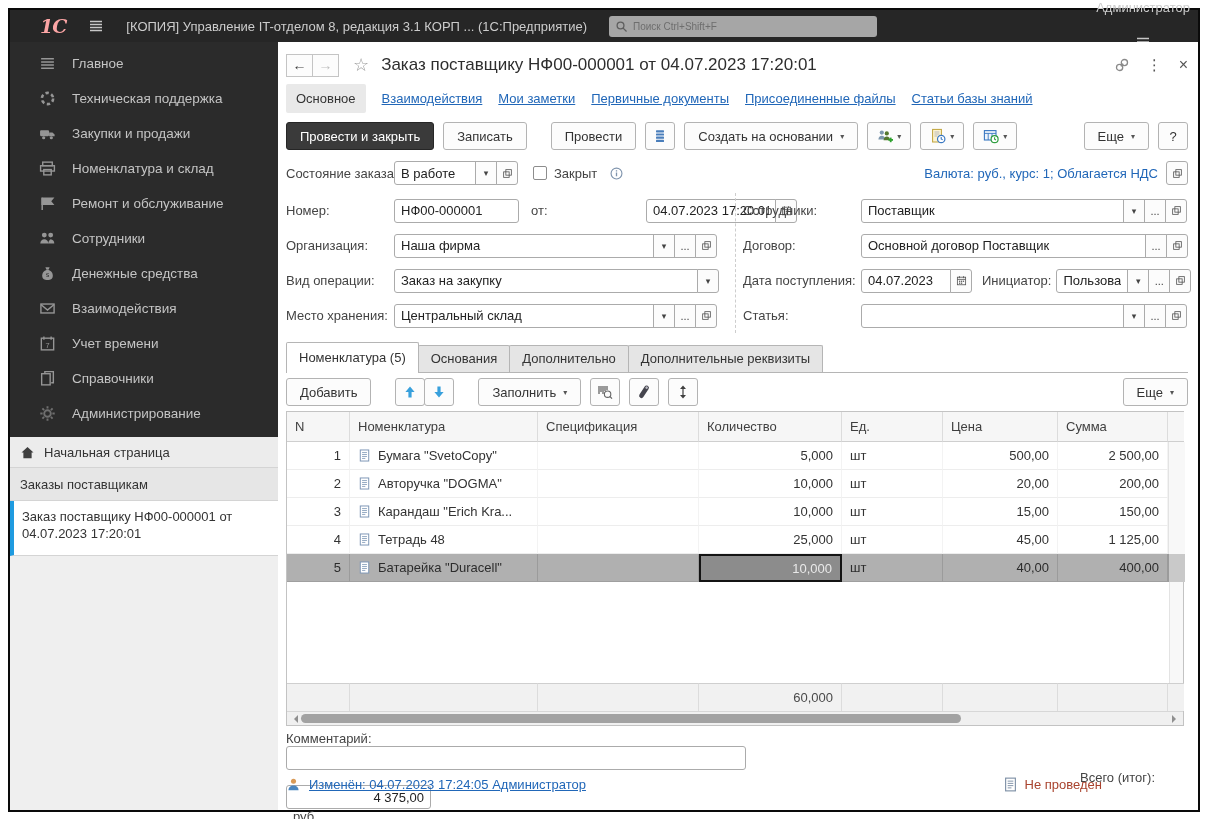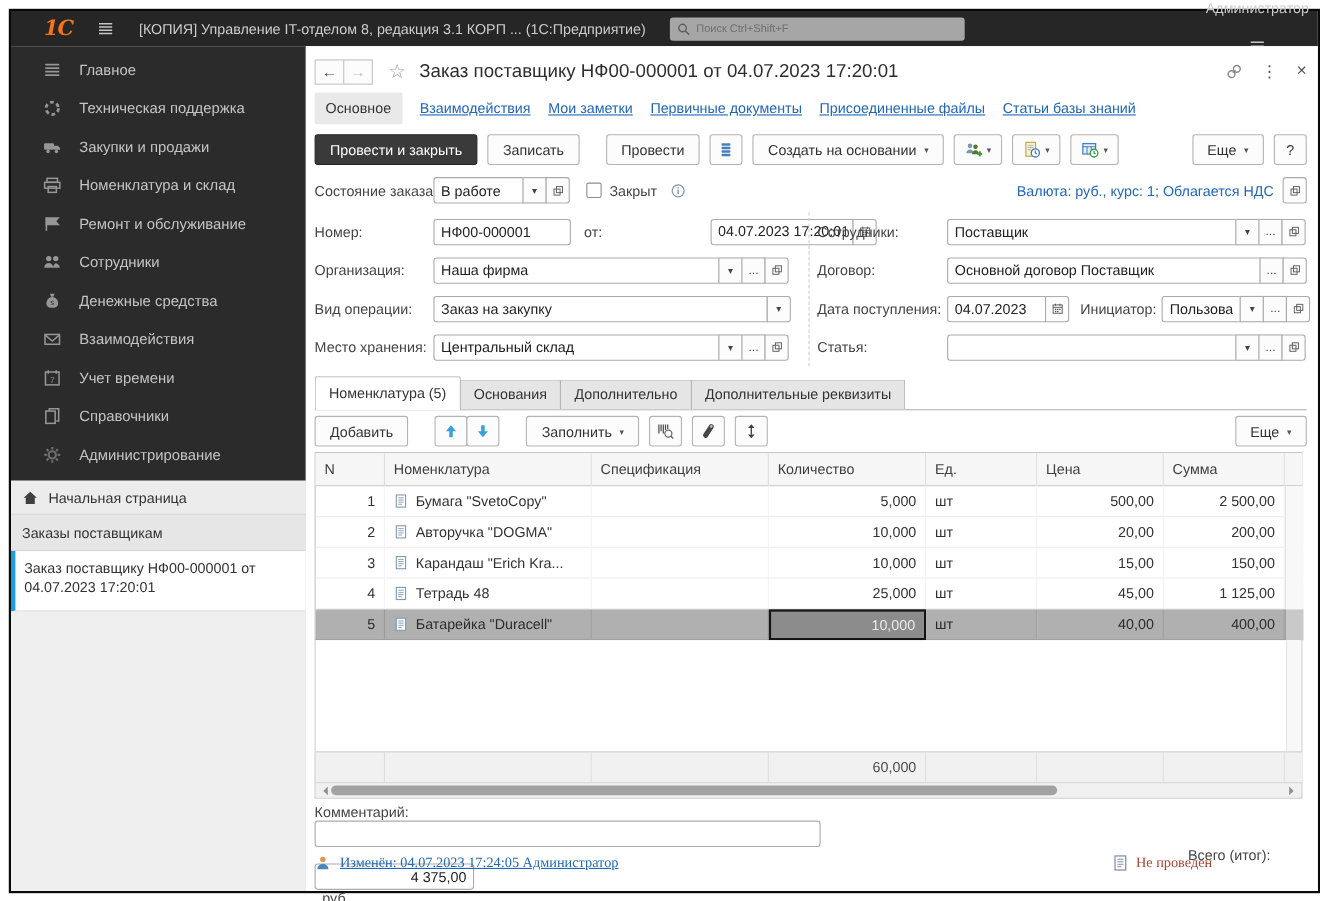--- a/index.html
+++ b/index.html
@@ -7,21 +7,21 @@
               font-family:"Liberation Sans", sans-serif; font-size:13px; color:#333; }
   svg { display:block; }
 
   .win { position:absolute; left:8px; top:8px; width:1192px; height:804px;
          border:2px solid #0a0a0a; background:#fff; display:flex; flex-direction:column; }
 
   
   .titlebar { height:32px; background:#262626; display:flex; align-items:center;
               color:#c9c9c9; flex:0 0 auto; padding:0 8px; }
   .logo { font-family:"DejaVu Serif", serif; font-style:italic; font-weight:bold;
-          font-size:19px; color:#f97316; margin-left:22px; letter-spacing:-1px; }
+          font-size:19px; color:#fca5a5; margin-left:22px; letter-spacing:-1px; }
   .tb-ic { width:16px; height:16px; color:#c6c6c6; }
   .burger { margin-left:22px; cursor:default; }
   .apptitle { margin-left:22px; font-size:13px; color:#cccccc; white-space:nowrap; }
   .searchbox { margin-left:22px; width:268px; height:21px; background:#a6a6a6; border-radius:3px;
                display:flex; align-items:center; padding:0 6px; gap:5px; }
   .searchbox svg { color:#5e5e5e; }
   .searchbox input { flex:1; border:none; outline:none; background:transparent;
                      font-size:10px; color:#444; }
   .searchbox input::placeholder { color:#6e6e6e; }
   .tb-right { display:flex; align-items:center; margin-left:auto; gap:19px;flex-direction:column; }
@@ -140,21 +140,21 @@
   .tfoot .cell:last-child { border-right:none; }
   .hscroll { height:14px; background:#f0f0f0; border-top:1px solid #d7d7d7; display:flex; align-items:center; }
   .harrow { width:0; height:0; border:4px solid transparent; margin:0 3px; }
   .harrow.l { border-right-color:#8f8f8f; }
   .harrow.r { border-left-color:#8f8f8f; margin-left:auto; }
   .hthumb { height:9px; width:660px; background:#a2a2a2; border-radius:5px; }
 
   
   .commentrow { height:38px; display:flex; margin-top:5px;flex-direction:column; }
   .commentrow .flabel { width:108px; }
-  .modrow { height:30px; display:flex; align-items:center; gap:8px;font-family:Liberation Serif, serif; }
+  .modrow { height:30px; display:flex; align-items:center; gap:8px; }
   .link { color:#2167b8; text-decoration:underline; white-space:nowrap; cursor:pointer; }
   .notposted { color:#a9432e; white-space:nowrap; }
   .rub { margin-left:7px; color:#444; }
 </style>
 </head>
 <body>
 
 <svg width="0" height="0" style="position:absolute">
   <defs>
     <symbol id="ic-menu" viewBox="0 0 16 16">

